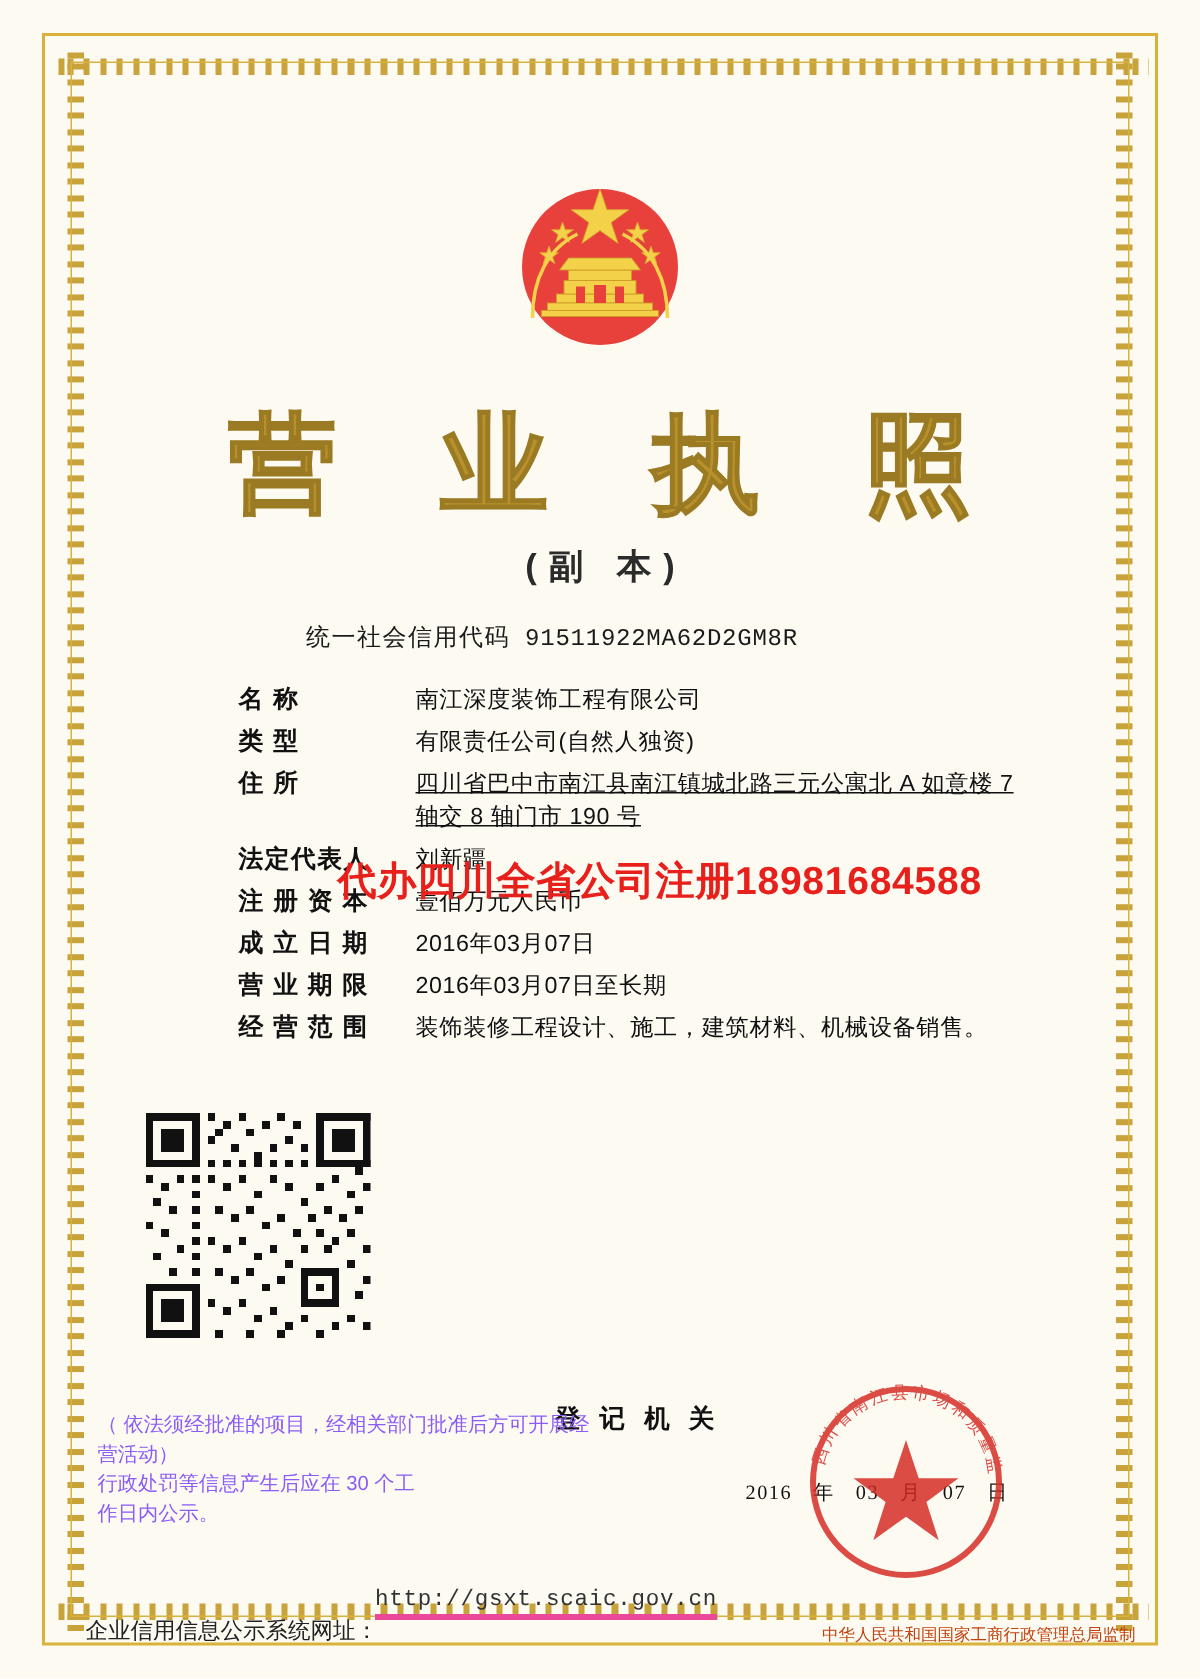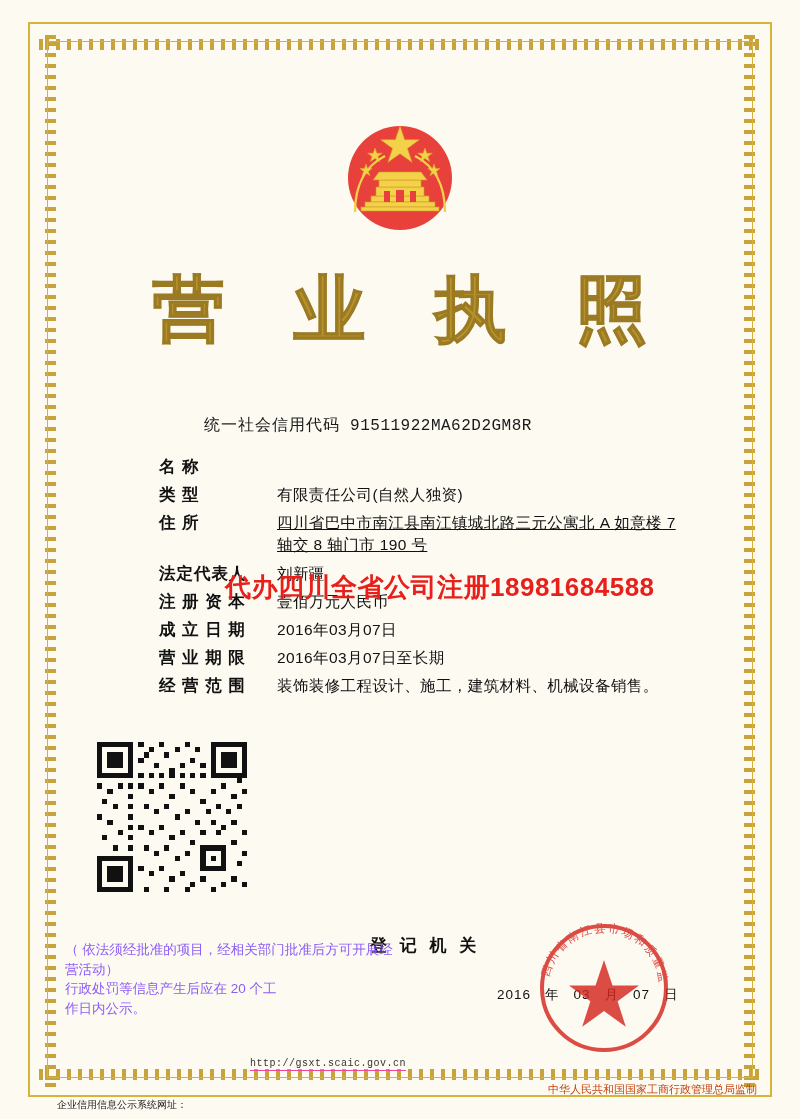--- a/index.html
+++ b/index.html
@@ -141,20 +141,21 @@
     font-weight: bold;
     letter-spacing: 4px;
     color: #111;
   }
   .registry-date {
     position: absolute;
     left: 497px; top: 986px;
     font-size: 13.5px;
     color: #111;
     letter-spacing: 1px;
+    font-family: Liberation Serif, serif;
   }
   .registry-date span { margin-right: 14px; }
 
   
   .seal {
     position: absolute;
     left: 524px; top: 908px;
     width: 160px; height: 160px;
     opacity: 0.82;
   }
@@ -167,32 +168,31 @@
     font-size: 13.5px;
     line-height: 19.5px;
     color: #8b5cf6;
   }
 
   
   .footer-url {
     position: absolute;
     left: 250px; top: 1058px;
     font-family: "Liberation Mono", monospace;
-    font-size: 10px;
+    font-size: 15px;
     color: #333;
     letter-spacing: 0.5px;
-    border-bottom: 1px solid #ec4899;
+    border-bottom: 4px solid #ec4899;
     padding-bottom: 1px;
   }
   .footer-left {
     position: absolute;
     left: 57px; top: 1078px;
-    font-size: 10px;
+    font-size: 15px;
     color: #222;
-    margin-top: 20px;
   }
   .footer-right {
     position: absolute;
     right: 55px; top: 1082px;
     font-size: 11px;
     color: #c2410c;
   }
 
   
   .watermark {
@@ -241,28 +241,30 @@
         <rect x="75" y="83" width="6" height="11"></rect>
       </g>
       <g stroke="#f3d24a" stroke-width="2.4" fill="none">
         <path d="M20,104 C20,78 30,58 50,48"></path>
         <path d="M110,104 C110,78 100,58 80,48"></path>
       </g>
     </svg>
   </div>
 
   <div class="main-title">营 业 执 照</div>
+  <div class="sub-title">(副 本)</div>
 
   <div class="credit-code">
     <span>统一社会信用代码</span><span class="code-val">91511922MA62D2GM8R</span>
   </div>
 
   <div class="fields">
     <div class="field-row">
       <div class="field-label">名        称</div>
+      <div class="field-value">南江深度装饰工程有限公司</div>
     </div>
     <div class="field-row">
       <div class="field-label">类        型</div>
       <div class="field-value">有限责任公司(自然人独资)</div>
     </div>
     <div class="field-row">
       <div class="field-label">住        所</div>
       <div class="field-value two-line">四川省巴中市南江县南江镇城北路三元公寓北 A 如意楼 7 轴交 8 轴门市 190 号</div>
     </div>
     <div class="field-row">
@@ -431,21 +433,21 @@
       <circle cx="80" cy="80" r="62" fill="none" stroke="#d4261f" stroke-width="4"></circle>
       <polygon points="80,52 88.5,77.5 115,77.5 93.6,93.3 101.8,118.8 80,103.1 58.2,118.8 66.4,93.3 45,77.5 71.5,77.5" fill="#d4261f"></polygon>
       <text font-size="11.5" fill="#d4261f" font-family="DejaVu Sans, sans-serif" letter-spacing="2">
         <textPath href="#sealArcTxt" startOffset="6%">四川省南江县市场和质量监督管理局</textPath>
       </text>
     </svg>
   </div>
 
   <div class="notes">
     <div>（ 依法须经批准的项目，经相关部门批准后方可开展经营活动）</div>
-    <div>行政处罚等信息产生后应在 20 个工</div>
+    <div>行政处罚等信息产生后应在 30 个工</div>
     <div>作日内公示。</div>
   </div>
 
   <div class="footer-url">http://gsxt.scaic.gov.cn</div>
   <div class="footer-left">企业信用信息公示系统网址：</div>
   <div class="footer-right">中华人民共和国国家工商行政管理总局监制</div>
 
 </div>
 
 </body></html>

